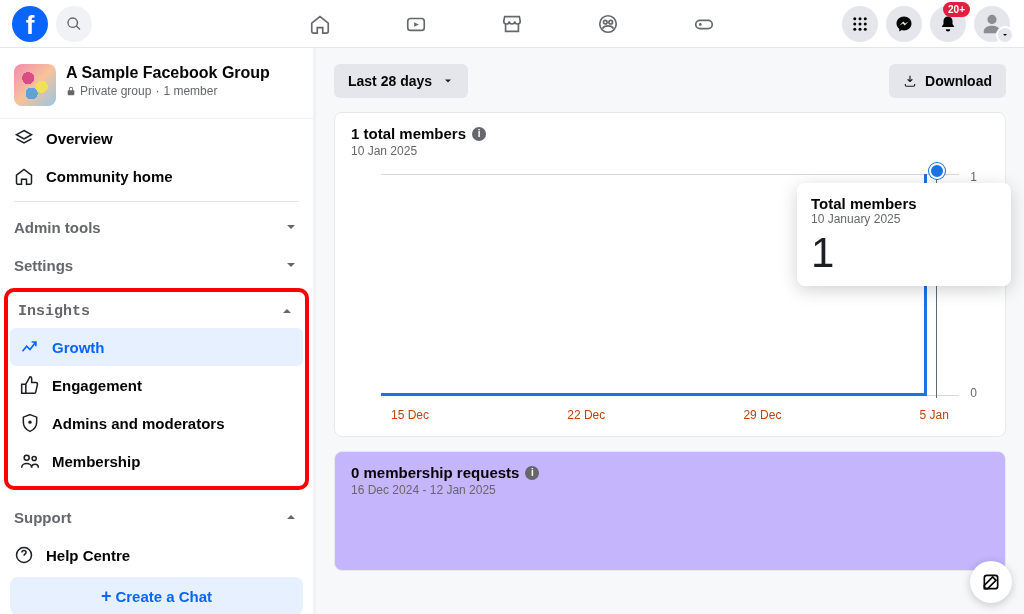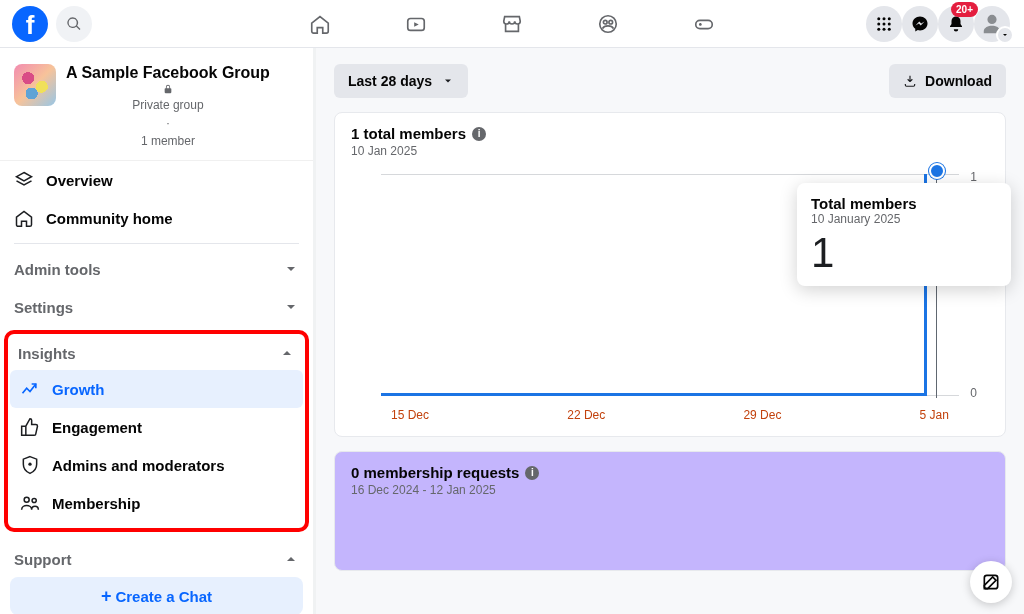--- a/index.html
+++ b/index.html
@@ -10,54 +10,54 @@
   .topbar-left { display:flex; align-items:center; gap:8px; }
   .fb-logo { width:36px; height:36px; border-radius:50%; background:#0866ff; display:flex; align-items:center; justify-content:center; }
   .fb-logo span { color:#fff; font-weight:900; font-size:26px; font-family:Arial,Helvetica,sans-serif; line-height:1; margin-top:2px;}
   .search-btn { width:36px; height:36px; border-radius:50%; background:#f0f2f5; display:flex; align-items:center; justify-content:center; }
   .search-btn svg { width:16px; height:16px; fill:#65676b; }
 
   .topbar-center { display:flex; gap:68px; position:absolute; left:50%; transform:translateX(-50%); }
   .nav-icon { width:28px; height:28px; display:flex; align-items:center; justify-content:center; }
   .nav-icon svg { width:22px; height:22px; fill:none; stroke:#65676b; stroke-width:1.8; }
 
-  .topbar-right { display:flex; align-items:center; }
+  .topbar-right { display:flex; align-items:center; gap:8px; }
   .circle-btn { width:36px; height:36px; border-radius:50%; background:#e4e6eb; display:flex; align-items:center; justify-content:center; position:relative; }
   .circle-btn svg { width:18px; height:18px; fill:#050505; }
   .notif-badge { position:absolute; top:-4px; right:-4px; background:#e41e3f; color:#fff; font-size:10px; font-weight:700; border-radius:9px; padding:1px 5px; line-height:13px; }
   .avatar-btn { width:36px; height:36px; border-radius:50%; background:#e4e6eb; display:flex; align-items:center; justify-content:center; position:relative; }
   .avatar-btn svg.person { width:22px; height:22px; fill:#8a8d91; }
   .avatar-btn .caret { position:absolute; right:-4px; bottom:-2px; width:14px; height:14px; border-radius:50%; background:#e4e6eb; border:2px solid #fff; display:flex; align-items:center; justify-content:center; }
   .avatar-btn .caret svg { width:8px; height:8px; fill:#050505; }
 
   
   .app { display:flex; height:calc(614px - 47px); }
 
   
   .sidebar { width:316px; border-right:3px solid #f0f2f3; box-sizing:border-box; overflow:hidden; position:relative; }
   .group-hdr { display:flex; gap:10px; padding:16px 14px 12px 14px; border-bottom:1px solid #f0f0f0; }
   .group-img { width:42px; height:42px; border-radius:8px; background:linear-gradient(135deg,#f28bb0 0%,#f7c39a 50%,#97c6e6 100%); position:relative; overflow:hidden; }
   .group-img::after { content:""; position:absolute; inset:4px; background:
       radial-gradient(circle at 30% 30%, #d94c86 0 6px, transparent 6px),
       radial-gradient(circle at 70% 55%, #f0e05a 0 6px, transparent 6px),
       radial-gradient(circle at 40% 75%, #5fa3d6 0 6px, transparent 6px); }
   .group-title { font-weight:700; font-size:16px; }
-  .group-sub { font-size:12px; color:#65676b; display:flex; align-items:center; gap:4px; margin-top:2px;flex-direction:column; }
+  .group-sub { font-size:12px; color:#65676b; display:flex; align-items:center; gap:4px; margin-top:2px; }
   .lock-ic { width:10px; height:10px; fill:#65676b; }
 
   .side-item { display:flex; align-items:center; gap:12px; height:38px; padding:0 14px; font-size:15px; font-weight:600; cursor:pointer; }
   .side-item svg { width:20px; height:20px; fill:none; stroke:#1c1e21; stroke-width:1.8; }
 
   .side-sep { height:1px; background:#e4e6eb; margin:6px 14px; }
 
   .side-coll { display:flex; align-items:center; justify-content:space-between; height:38px; padding:0 14px; font-size:15px; font-weight:600; color:#65676b; cursor:pointer; }
   .side-coll svg { width:16px; height:16px; fill:#65676b; }
 
   .insights-box { border:4px solid #ff0000; border-radius:10px; margin:4px 4px 8px 4px; padding:2px 0 6px 0; }
-  .insights-hdr { display:flex; align-items:center; justify-content:space-between; height:34px; padding:0 10px; font-size:15px; font-weight:600; color:#65676b; }
+  .insights-hdr { display:flex; align-items:center; justify-content:space-between; height:34px; padding:0 10px; font-size:15px; font-weight:600; color:#65676b;font-family:Liberation Mono, monospace; }
   .insights-hdr svg { width:16px; height:16px; fill:#65676b; }
   .ins-item { display:flex; align-items:center; gap:12px; height:38px; padding:0 10px; font-size:15px; font-weight:600; border-radius:6px; margin:0 2px; }
   .ins-item svg { width:20px; height:20px; }
   .ins-item.active { background:#e7f0fe; color:#0866ff; }
   .ins-item.active svg { stroke:#0866ff; fill:none; }
   .ins-item:not(.active) svg { stroke:#1c1e21; fill:none; }
 
   .create-chat { position:absolute; left:10px; right:10px; bottom:0px; height:38px; border-radius:8px; background:#e7f0fe; color:#0866ff; font-weight:600; font-size:15px; display:flex; align-items:center; justify-content:center; gap:4px; cursor:pointer; }
 
   

